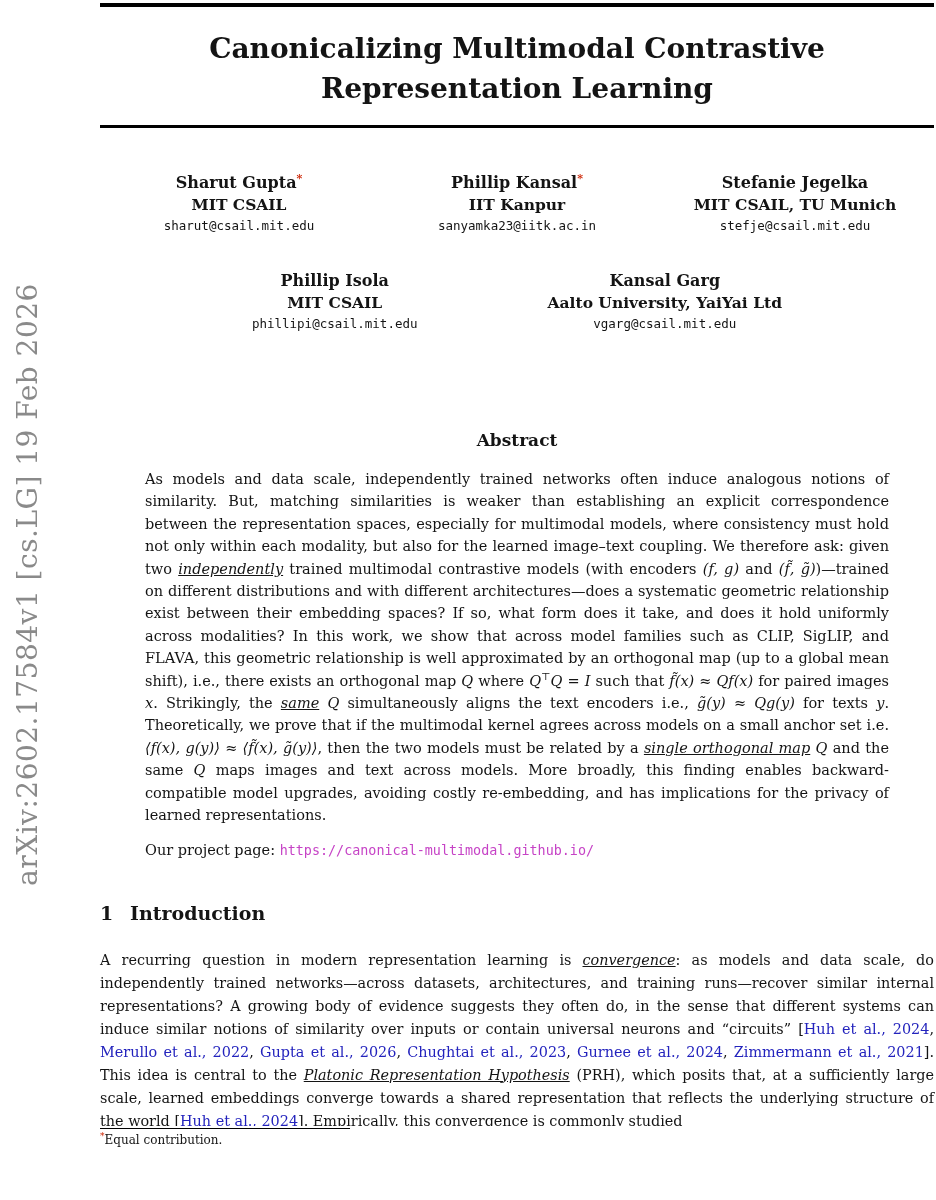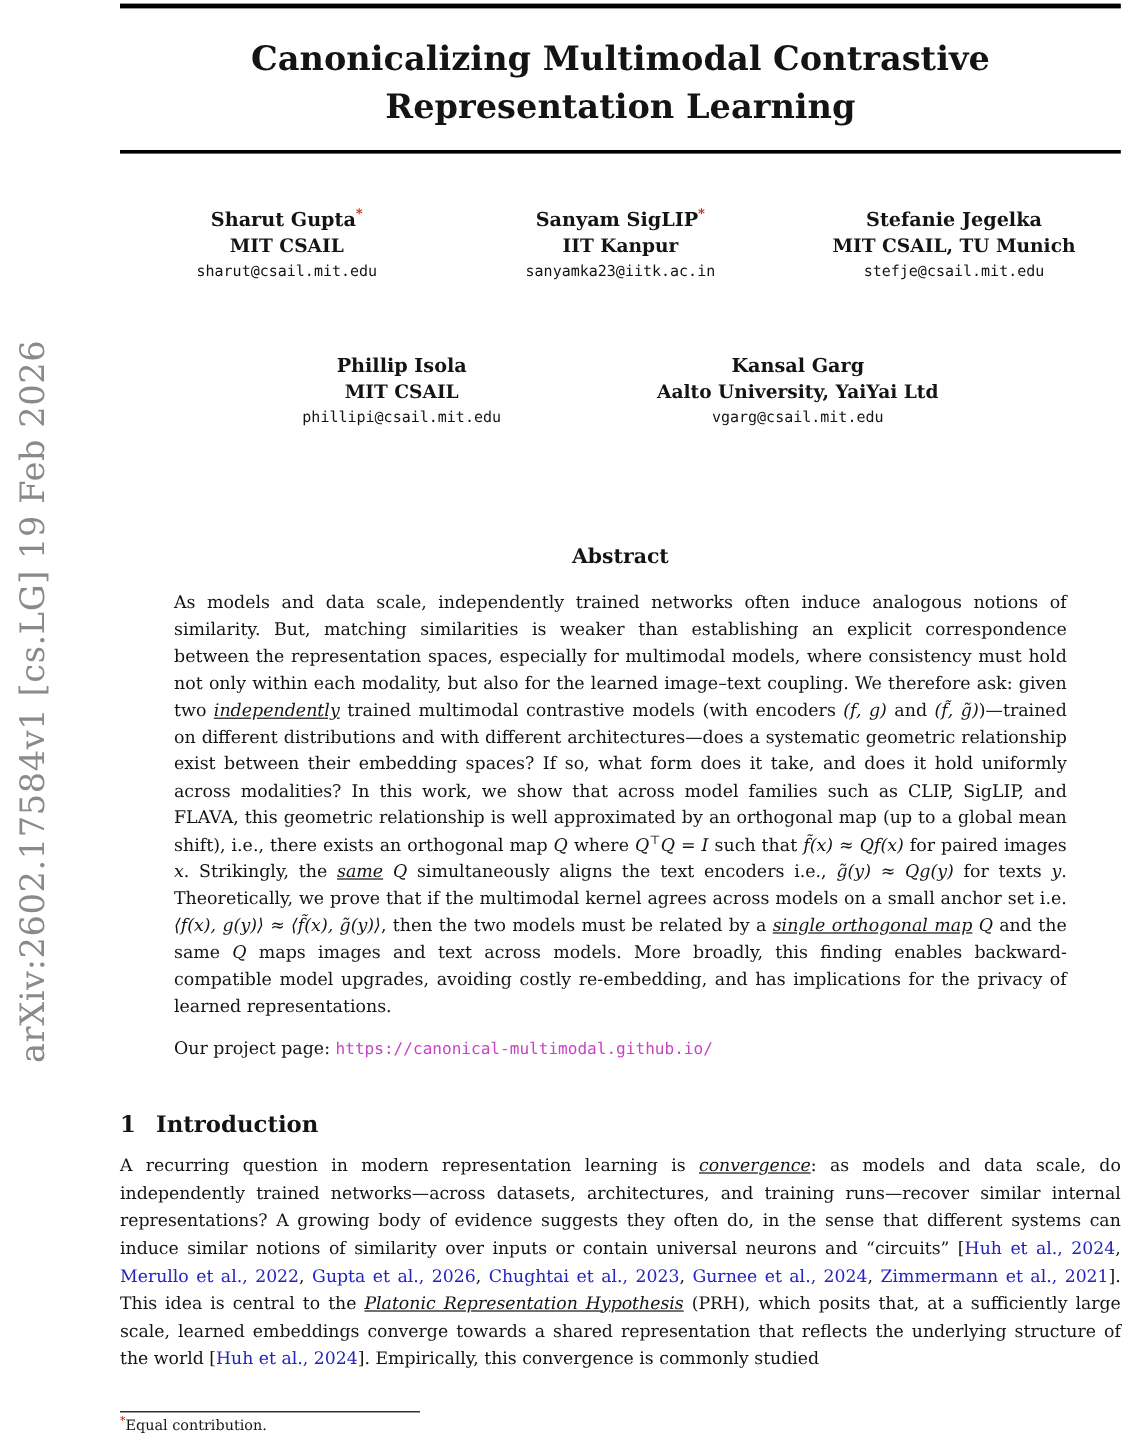--- a/index.html
+++ b/index.html
@@ -8,43 +8,43 @@
   .page { position:relative; width:936px; height:1200px; overflow:hidden;
     padding:0 2px 0 100px; background:#fff; }
 
   .rule { background:#000; }
   .rule-top { height:4px; margin-top:3px; }
   .rule-title { height:3px; margin-top:16px; }
 
   .title { text-align:center; font-weight:bold; font-size:28px; line-height:40px; margin-top:22px; }
 
   .authors-row1 { display:grid; grid-template-columns:1fr 1fr 1fr; margin-top:44px; }
-  .authors-row2 { display:flex; justify-content:center; gap:130px; margin-top:58px; }
+  .authors-row2 { display:flex; justify-content:center; gap:130px; margin-top:34px; }
   .author { text-align:center; }
   .author .name  { font-weight:bold; font-size:16px;   line-height:22px; }
   .author .affil { font-weight:bold; font-size:15.5px; line-height:22px; }
   .author .email { font-family:"DejaVu Sans Mono", monospace; font-size:12.5px; line-height:20px; }
   .star { color:var(--star); vertical-align:super; font-size:11px; line-height:0; }
 
   .abstract-head { text-align:center; font-weight:bold; font-size:17px; margin-top:96px; }
   .abstract-body { margin:18px 45px 0 45px; font-size:14.5px; line-height:22.4px; text-align:justify; }
   .project-line  { margin:15px 45px 0 45px; font-size:14.5px; }
 
   .section-head { margin-top:44px; font-size:19px; font-weight:bold; }
   .section-head .num { display:inline-block; width:30px; }
 
-  .intro-body { margin-top:13px; font-size:14.4px; line-height:23px; text-align:justify; }
+  .intro-body { margin-top:25px; font-size:14.4px; line-height:23px; text-align:justify; }
 
   .it   { font-style:italic;text-decoration:underline; }
   .math { font-style:italic; }
   .cite { color:var(--cite); }
   .url  { color:var(--url); font-family:"DejaVu Sans Mono", monospace; font-size:13.4px; }
   .sup  { vertical-align:super; font-size:70%; line-height:0; }
 
-  .footnote { position:absolute; left:100px; top:1174px; width:830px; font-size:12px;
+  .footnote { position:absolute; left:100px; top:1126px; width:830px; font-size:12px;
     background:#fff; z-index:2; padding-top:2px; }
   .footnote-rule { width:250px; height:1px; background:#000; margin-bottom:4px; }
   .fn-star { color:var(--star); vertical-align:super; font-size:9px; line-height:0; }
 
   .arxiv-stamp { position:absolute; width:900px; left:-423px; top:568px;
     transform:rotate(-90deg); text-align:center; color:var(--sidebar);
     font-size:28px; letter-spacing:0.5px; font-family:"DejaVu Serif", serif; z-index:1; }
 </style>
 </head>
 <body>
@@ -62,21 +62,21 @@
 
   <div class="rule rule-title"></div>
 
   <div class="authors-row1">
     <div class="author">
       <div class="name"><span>Sharut Gupta</span><span class="star">*</span></div>
       <div class="affil">MIT CSAIL</div>
       <div class="email">sharut@csail.mit.edu</div>
     </div>
     <div class="author">
-      <div class="name"><span>Sanyam SigLIP</span><span class="star">*</span></div>
+      <div class="name"><span>Phillip Kansal</span><span class="star">*</span></div>
       <div class="affil">IIT Kanpur</div>
       <div class="email">sanyamka23@iitk.ac.in</div>
     </div>
     <div class="author">
       <div class="name"><span>Stefanie Jegelka</span><span class="star"></span></div>
       <div class="affil">MIT CSAIL, TU Munich</div>
       <div class="email">stefje@csail.mit.edu</div>
     </div>
   </div>
 

